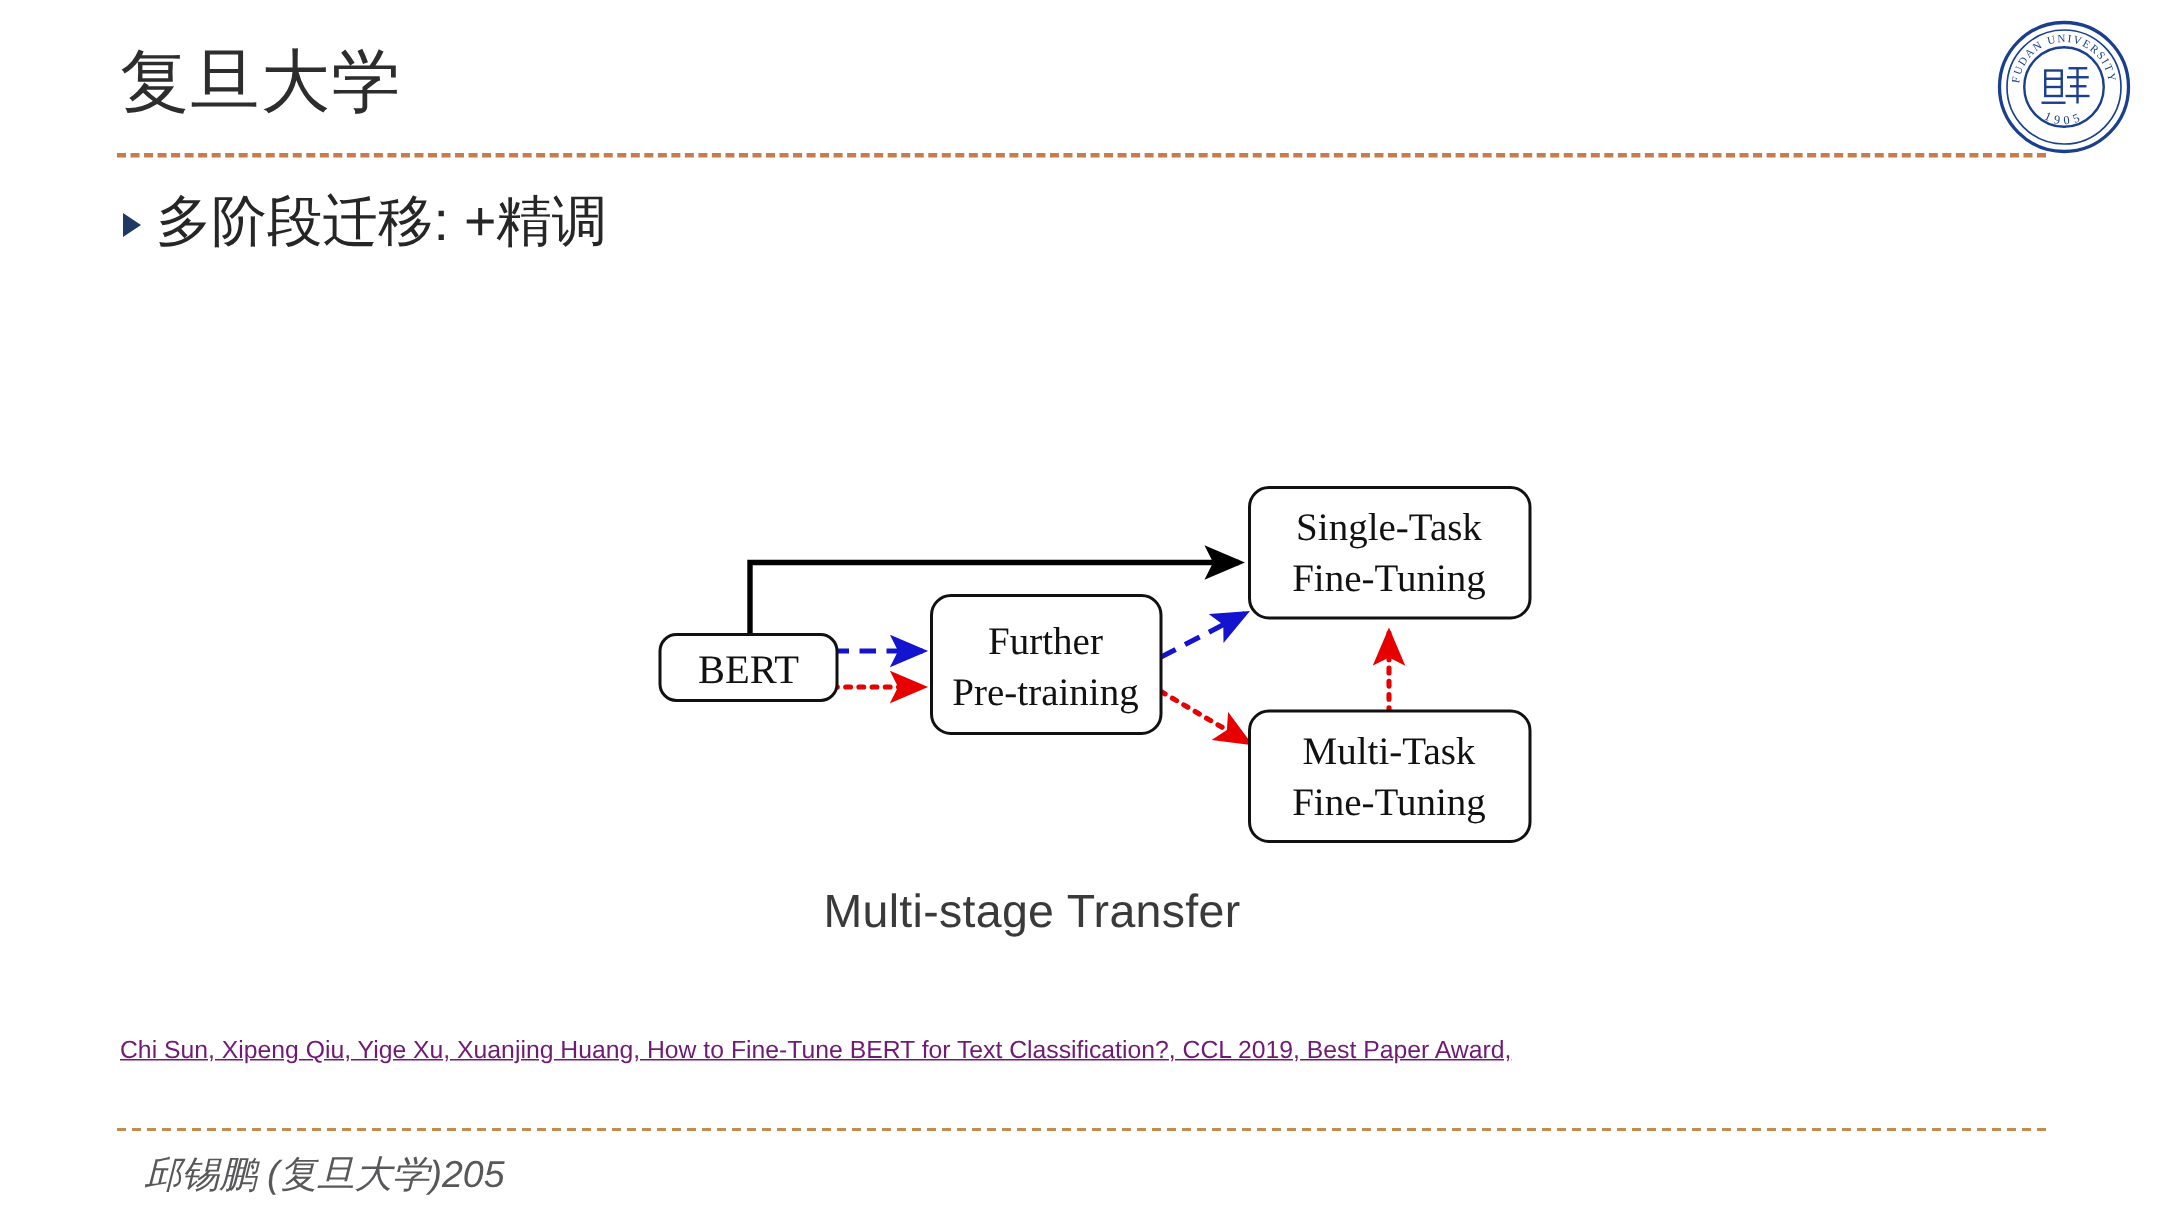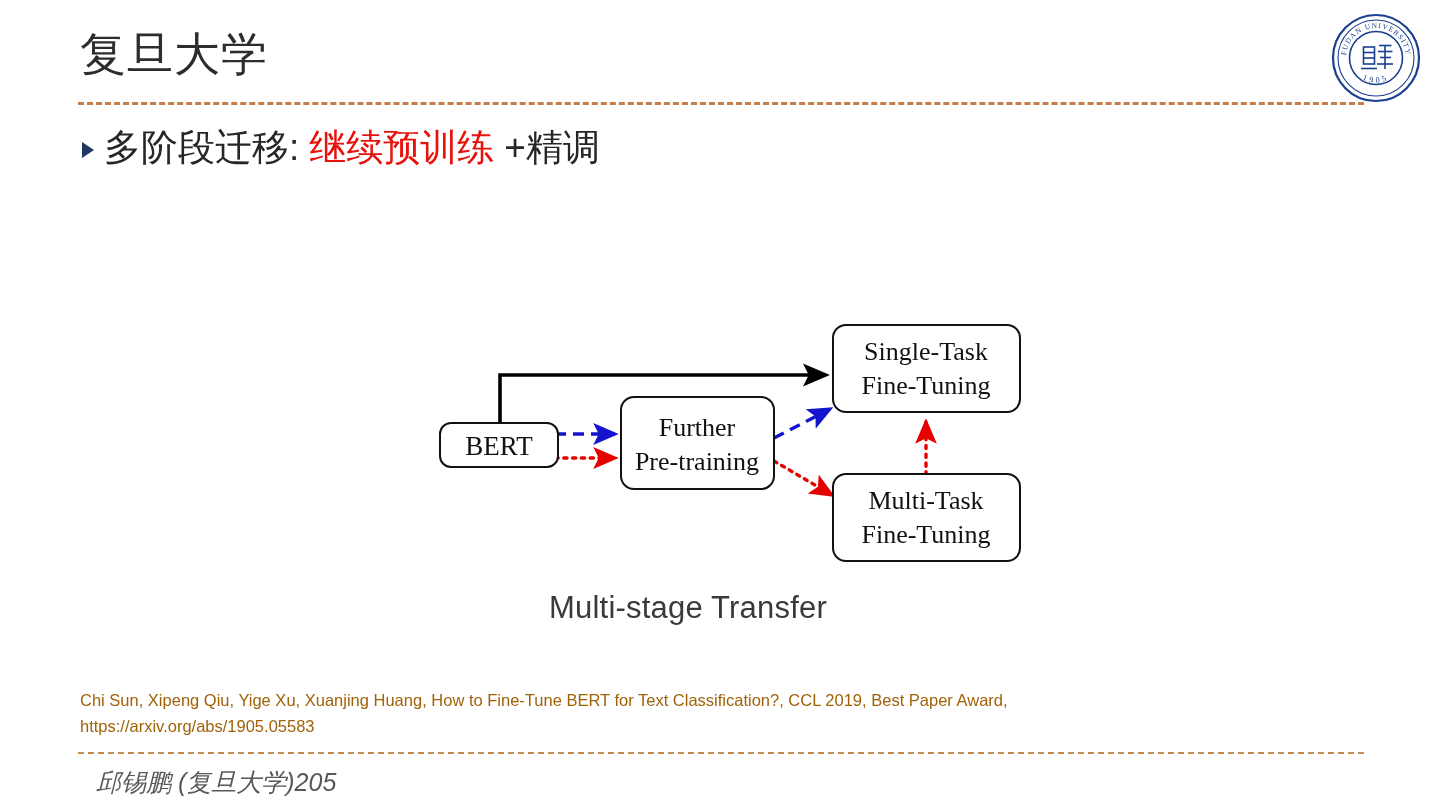--- a/index.html
+++ b/index.html
@@ -108,21 +108,22 @@
   #figure-caption .cap-inner { display:inline-block; transform: translateX(-32px); }
 
   
   #citation {
     position: absolute;
     left: 80px;
     top: 688px;
     width: 1230px;
     font-size: 16.5px;
     line-height: 1.55;
-    color: #a16207;
+    color: #701a75;
+    text-decoration: underline;
   }
 
   
   #footer {
     position: absolute;
     left: 96px;
     top: 766px;
     width: 1264px;
     display: flex;
     align-items: baseline;
@@ -164,21 +165,20 @@
       <line x1="50" y1="45.5" x2="61" y2="45.5"></line>
       <line x1="47" y1="52" x2="63" y2="52"></line>
       <line x1="31" y1="56.5" x2="47" y2="56.5"></line>
     </g>
   </svg>
 </div>
 
 <div id="bullet-row">
   <span class="tri-bullet"></span>
   <span>多阶段迁移:</span>
-  <span class="red-em">继续预训练</span>
   <span>+精调</span>
 </div>
 
 <div id="figure">
   <svg width="620" height="270" viewBox="0 0 620 270">
     <defs>
       <marker id="ah-black" markerWidth="9" markerHeight="9" refX="6.4" refY="3.2" orient="auto">
         <path d="M0,0 L7.5,3.2 L0,6.4 L1.6,3.2 z" fill="#000000"></path>
       </marker>
       <marker id="ah-blue" markerWidth="9" markerHeight="9" refX="6.4" refY="3.2" orient="auto">
@@ -225,20 +225,19 @@
     </g>
   </svg>
 </div>
 
 <div id="figure-caption">
   <span class="cap-inner">Multi-stage Transfer</span>
 </div>
 
 <div id="citation">
   <div>Chi Sun, Xipeng Qiu, Yige Xu, Xuanjing Huang, How to Fine-Tune BERT for Text Classification?, CCL 2019, Best Paper Award,</div>
-  <div>https://arxiv.org/abs/1905.05583</div>
 </div>
 
 <div id="footer-rule"></div>
 <div id="footer">
   <span id="footer-left">邱锡鹏 (复旦大学)</span>
   <span id="footer-right">205</span>
 </div>
 
 </body></html>

